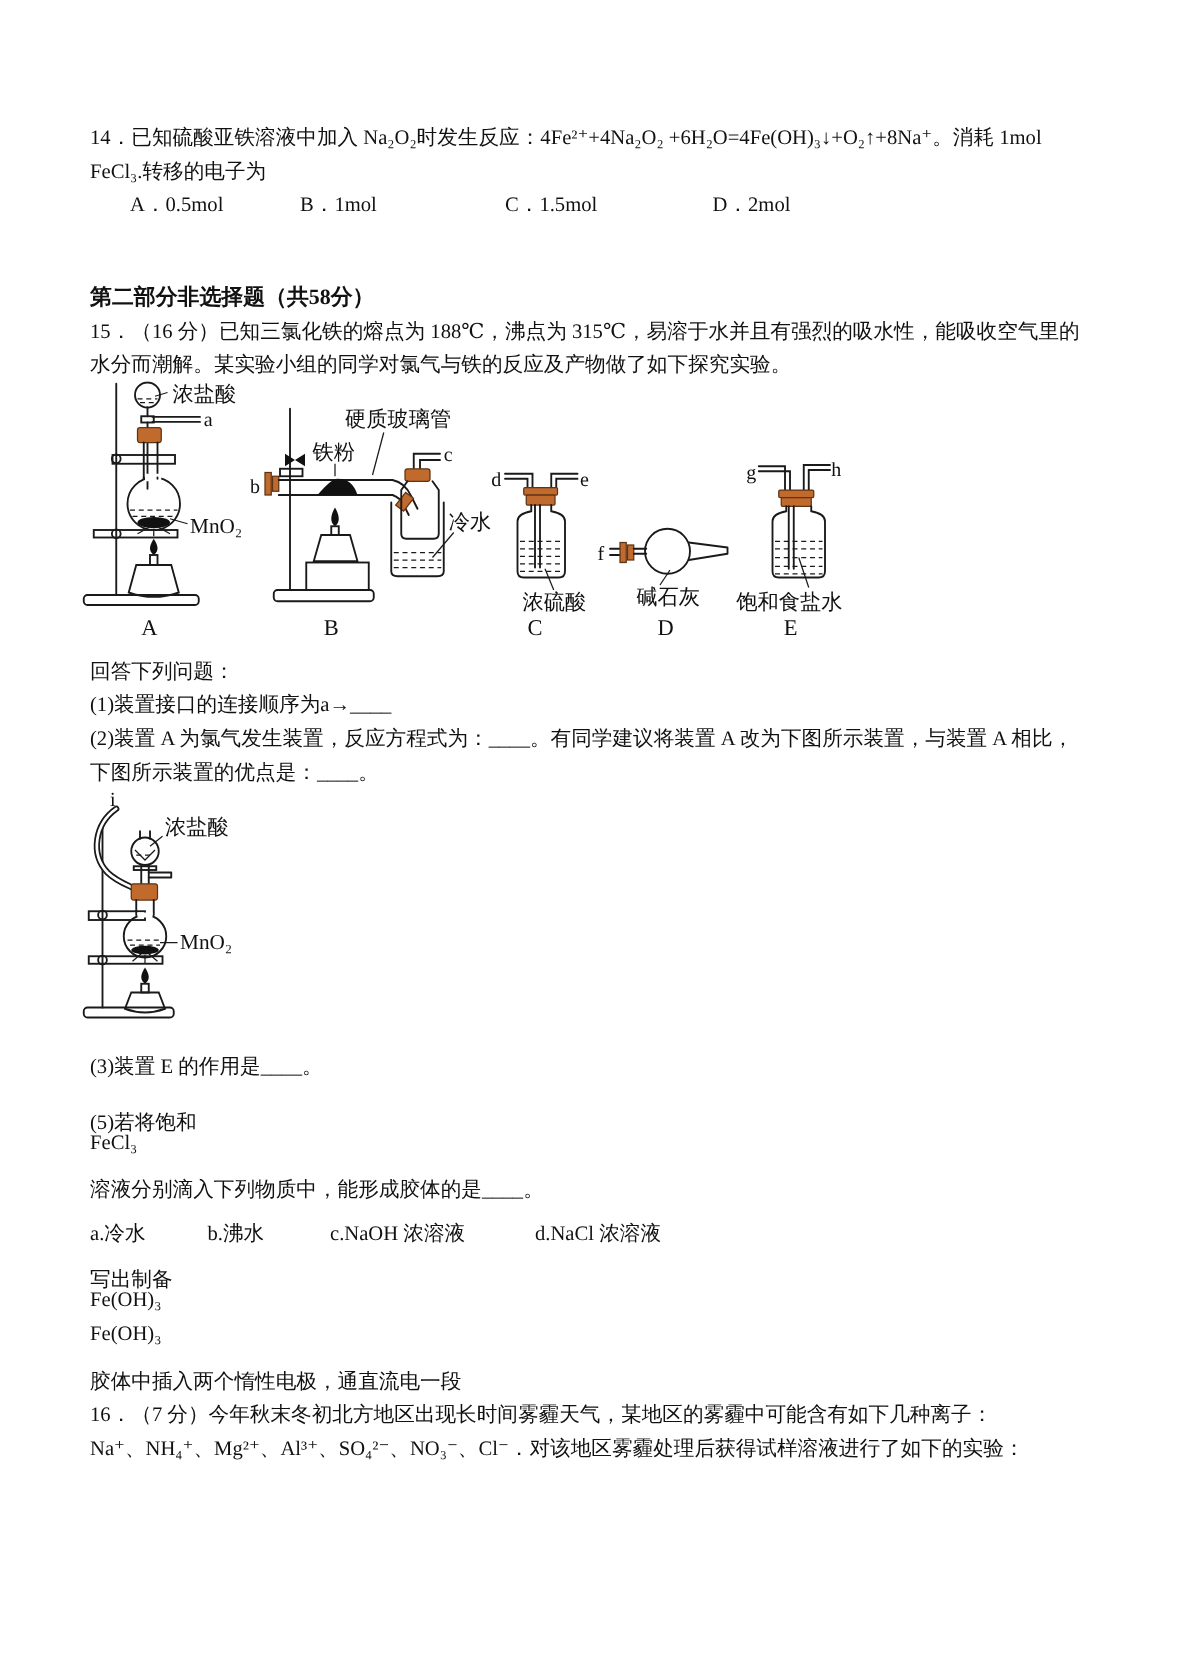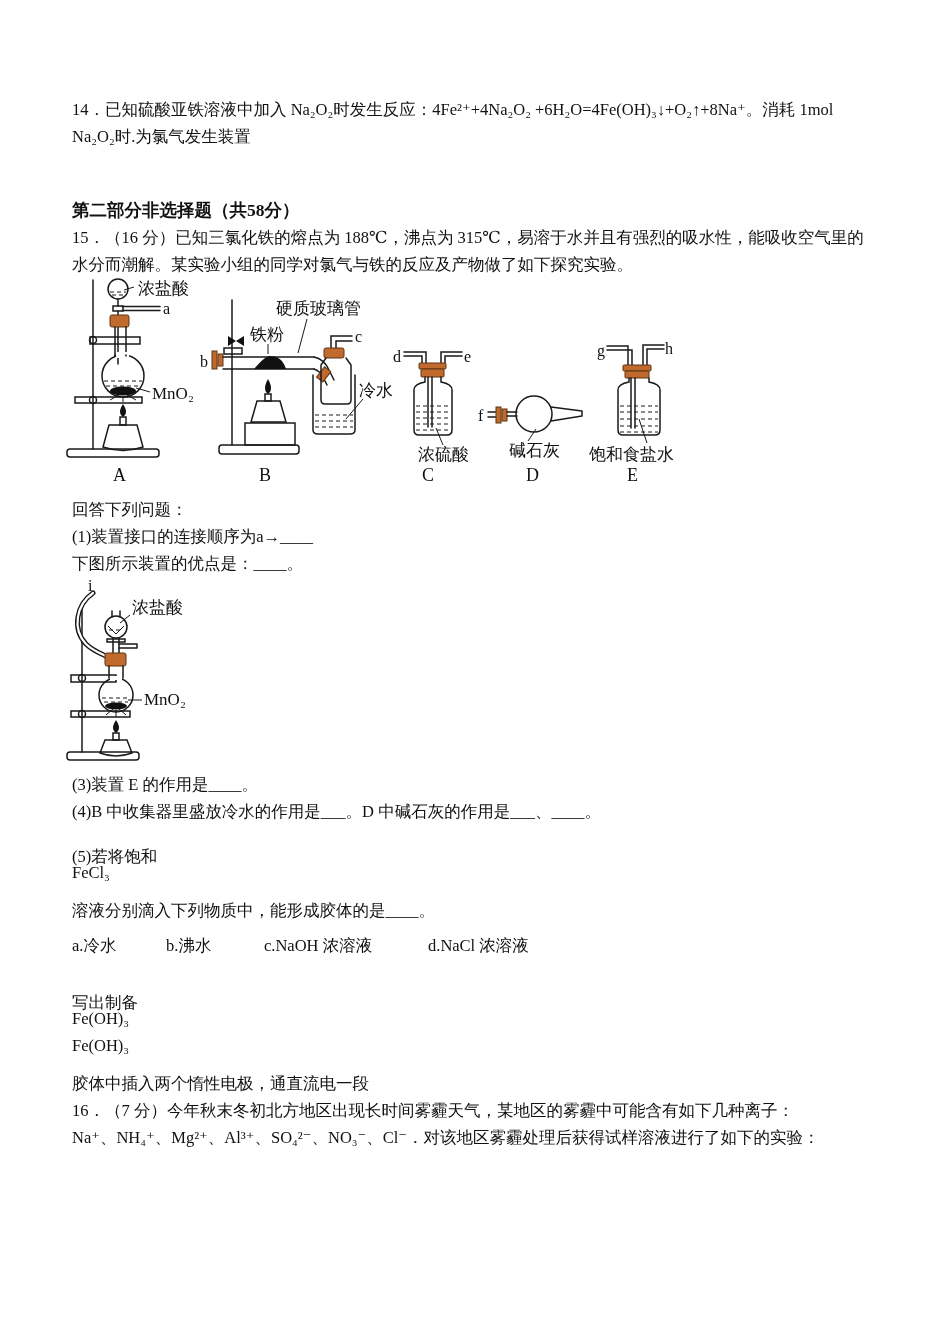--- a/index.html
+++ b/index.html
@@ -34,21 +34,27 @@
   .cjk{font-size:17px;}
   .ltr{font-size:16px;}
   .devlbl{font-size:18px;}
 </style>
 </head>
 <body>
 
 <div class="page">
 
   <p>14．已知硫酸亚铁溶液中加入 Na₂O₂时发生反应：4Fe²⁺+4Na₂O₂ +6H₂O=4Fe(OH)₃↓+O₂↑+8Na⁺。消耗 1mol</p>
-  <p>Na₂O₂时.为氯气发生装置</p>
+  <p>FeCl₃.转移的电子为</p>
+  <div class="opts14">
+    <span>A．0.5mol</span>
+    <span>B．1mol</span>
+    <span>C．1.5mol</span>
+    <span>D．2mol</span>
+  </div>
 
   <p class="bold center gap-top-lg">第二部分非选择题（共58分）</p>
 
   <p>15．（16 分）已知三氯化铁的熔点为 188℃，沸点为 315℃，易溶于水并且有强烈的吸水性，能吸收空气里的</p>
   <p>水分而潮解。某实验小组的同学对氯气与铁的反应及产物做了如下探究实验。</p>
 
   <svg class="fig" width="830" height="210" viewBox="0 0 830 210">
     <defs>
       <pattern id="dots" width="4" height="4" patternUnits="userSpaceOnUse">
         <circle cx="1.5" cy="1.5" r="0.9" fill="#222"></circle>
@@ -164,20 +170,21 @@
       <path class="dash" d="M558,128 L596,128 M558,134 L596,134 M558,141 L596,141 M558,148 L596,148 M558,154 L596,154"></path>
       <path class="ln" d="M569,100 L569,150 M573,100 L573,150"></path>
       <line class="lnthin" x1="577" y1="141" x2="585" y2="165"></line>
       <text class="cjk" x="527" y="182">饱和食盐水</text>
       <text class="devlbl" x="565" y="203">E</text>
     </g>
   </svg>
 
   <p class="ans-intro">回答下列问题：</p>
   <p>(1)装置接口的连接顺序为a→____</p>
+  <p>(2)装置 A 为氯气发生装置，反应方程式为：____。有同学建议将装置 A 改为下图所示装置，与装置 A 相比，</p>
   <p>下图所示装置的优点是：____。</p>
 
   <svg class="fig" width="200" height="192" viewBox="0 0 200 192">
     <g>
       <line class="ln" x1="20" y1="30" x2="20" y2="175"></line>
       <rect class="ln" x="5" y="175" width="72" height="8" rx="3"></rect>
       <text class="ltr" x="26" y="14">i</text>
       <path d="M31,16 C14,28 10,52 24,67 C31,74 40,77 46,80" stroke="#1a1a1a" stroke-width="5" fill="none" stroke-linecap="round"></path>
       <path d="M31,16 C14,28 10,52 24,67 C31,74 40,77 46,80" stroke="#fff" stroke-width="2.2" fill="none" stroke-linecap="round"></path>
       <circle class="ln" cx="54" cy="50" r="11"></circle>
@@ -201,37 +208,36 @@
       <line class="lnthin" x1="66" y1="123" x2="80" y2="123"></line>
       <text class="cjk" x="82" y="128">MnO₂</text>
       <line class="lnthin" x1="68" y1="38" x2="58" y2="46"></line>
       <text class="cjk" x="70" y="36">浓盐酸</text>
       <path class="blk" d="M54,143 C50,149 50,153 54,156 C58,153 58,149 54,143 Z"></path>
       <rect class="ln" x="51" y="156" width="6" height="7"></rect>
       <path class="ln" d="M43,163 L65,163 L70,176 Q54,182 38,176 Z" fill="url(#speck)"></path>
     </g>
   </svg>
 
-  <p style="margin-top:2px">(3)装置 E 的作用是____。</p>
-  <p>(4)B 中收集器里盛放冷水的作用是___。D 中碱石灰的作用是___、____。</p>
+  <p style="margin-top:16px">(3)装置 E 的作用是____。</p>
 
   <div class="q5row" style="margin-top:18px">
     <span>(5)若将饱和</span>
     <span class="raised">FeCl₃</span>
     <span>溶液分别滴入下列物质中，能形成胶体的是____。</span>
   </div>
 
   <div class="optrow">
     <span>a.冷水</span>
     <span>b.沸水</span>
     <span>c.NaOH 浓溶液</span>
     <span>d.NaCl 浓溶液</span>
   </div>
 
-  <div class="q5row" style="margin-top:30px">
+  <div class="q5row" style="margin-top:10px">
     <span>写出制备</span>
     <span class="raised">Fe(OH)₃</span>
     <span class="raised">Fe(OH)₃</span>
     <span>胶体中插入两个惰性电极，通直流电一段</span>
   </div>
 
   <p>16．（7 分）今年秋末冬初北方地区出现长时间雾霾天气，某地区的雾霾中可能含有如下几种离子：</p>
   <p>Na⁺、NH₄⁺、Mg²⁺、Al³⁺、SO₄²⁻、NO₃⁻、Cl⁻．对该地区雾霾处理后获得试样溶液进行了如下的实验：</p>
 
 </div>

